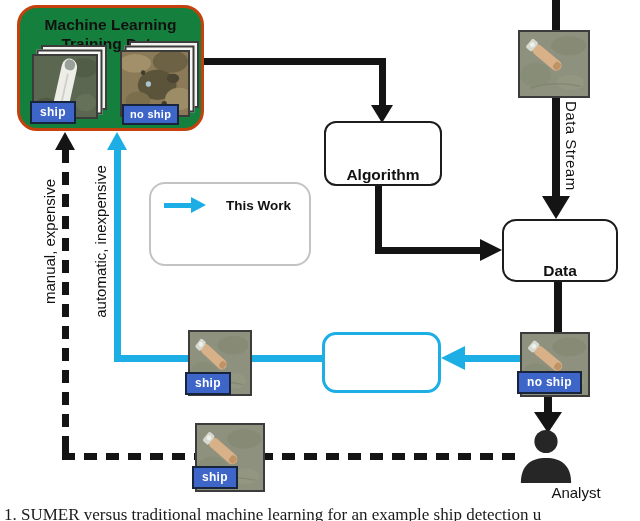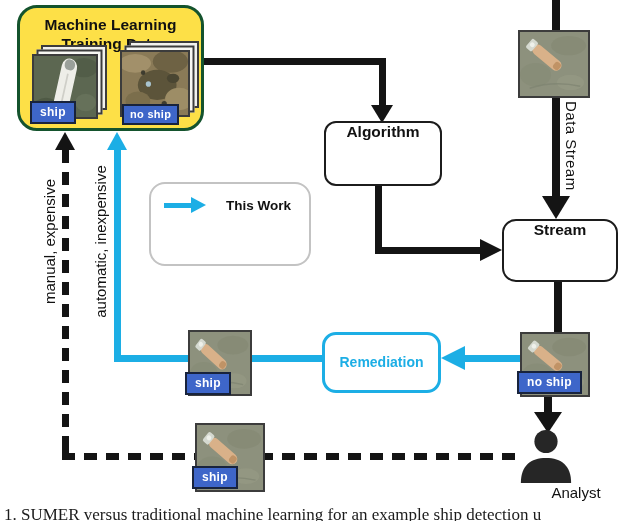--- a/index.html
+++ b/index.html
@@ -13,22 +13,22 @@
 
   
   .line{position:absolute;background:var(--ink);z-index:1}
   .cyan{background:var(--cyan)}
   .dash-v{position:absolute;z-index:1;background:repeating-linear-gradient(180deg,var(--ink) 0 13px,transparent 13px 22px)}
   .dash-h{position:absolute;z-index:1;background:repeating-linear-gradient(90deg,var(--ink) 0 13px,transparent 13px 22px)}
   .ah{position:absolute;width:0;height:0;z-index:1}
 
   
   .node{position:absolute;background:#fff;border:2.5px solid #1c1c1c;border-radius:13px;z-index:3;
-        display:flex;align-items:flex-start;justify-content:center;font-weight:bold;font-size:15.5px;color:#111}
-  #ml-box{left:17px;top:5px;width:187px;height:126px;border:3px solid #14532d;border-radius:20px;background:#fde047;position:absolute;z-index:2}
+        display:flex;align-items:flex-end;justify-content:center;font-weight:bold;font-size:15.5px;color:#111}
+  #ml-box{left:17px;top:5px;width:187px;height:126px;border:3px solid #c2410c;border-radius:20px;background:#15803d;position:absolute;z-index:2}
   #ml-title{position:absolute;top:7px;left:0;width:100%;text-align:center;font-weight:bold;font-size:15.5px;line-height:1.25;color:#111}
   #ler-box{left:322px;top:332px;width:119px;height:61px;border:3px solid var(--cyan);border-radius:14px;background:#fff;position:absolute;z-index:3;
            display:flex;flex-direction:column;align-items:center;justify-content:center;font-weight:bold;font-size:14px;line-height:1.3;color:var(--cyan)}
   #legend-box{left:149px;top:182px;width:162px;height:84px;border:2px solid #c3c3c3;border-radius:16px;background:#fff;position:absolute;z-index:3}
   .legend-row{position:absolute;left:13px;height:20px;display:flex;align-items:center}
   .legend-shaft{width:27px;height:5px}
   .legend-head{width:0;height:0;border-top:8px solid transparent;border-bottom:8px solid transparent}
   .legend-label{margin-left:20px;font-weight:bold;font-size:13.5px;color:#111}
 
   
@@ -129,24 +129,23 @@
       </svg>
     </div>
     <span class="badge" style="left:10px;top:93px">ship</span>
     <span class="badge" style="left:102px;top:96px;font-size:11px;padding:3px 6px">no ship</span>
   </div>
 
   <div class="node" style="left:324px;top:121px;width:118px;height:65px;border-radius:12px">
     <span>Algorithm</span>
   </div>
   <div class="node" style="left:502px;top:219px;width:116px;height:63px;border-radius:14px">
-    <span>Stream</span>
+    <span>Data</span>
   </div>
   <div id="ler-box">
-    <div>Remediation</div>
   </div>
 
   <div id="legend-box">
     <div class="legend-row" style="top:11px">
       <div class="legend-shaft" style="background:var(--cyan)"></div>
       <div class="legend-head" style="border-left:15px solid var(--cyan)"></div>
       <span class="legend-label">This Work</span>
     </div>
   </div>
 

